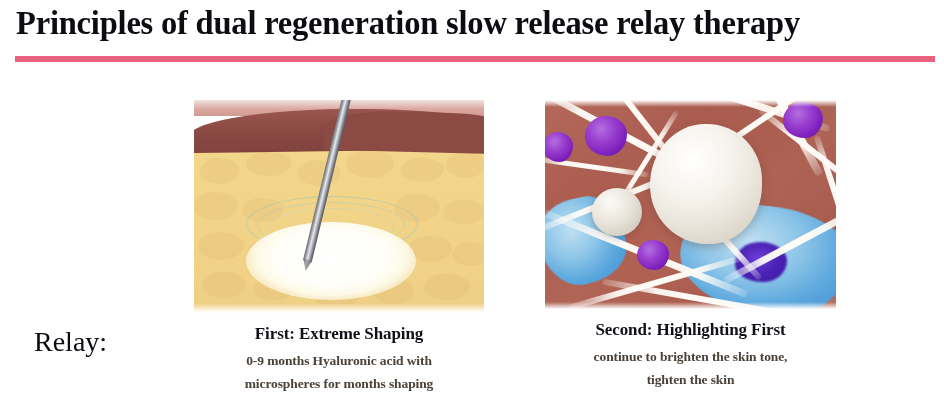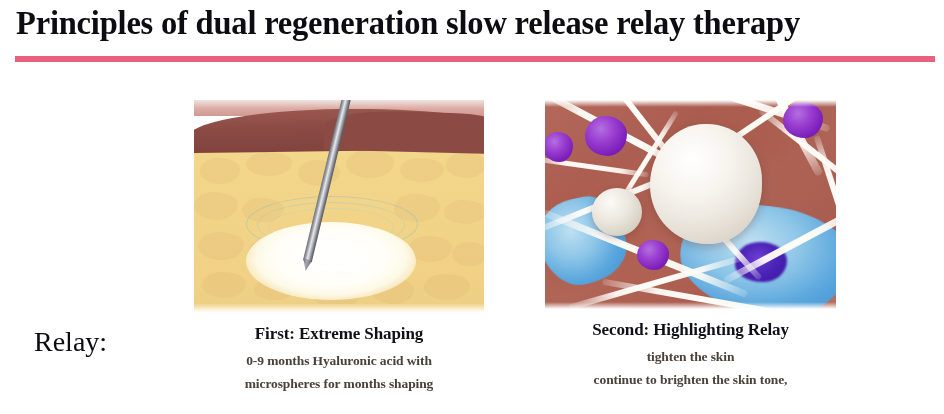--- a/index.html
+++ b/index.html
@@ -335,19 +335,19 @@
     <div class="cluster cluster-1"></div>
     <div class="cluster cluster-2"></div>
     <div class="cluster cluster-3"></div>
     <div class="cluster cluster-4"></div>
 
     <div class="matrix-edge-top"></div>
     <div class="matrix-edge-bottom"></div>
   </div>
 
   <div class="caption">
-    <div class="caption-heading">Second: Highlighting Relay</div>
+    <div class="caption-heading">Second: Highlighting First</div>
     <div class="caption-body">
+      <div>continue to brighten the skin tone,</div>
       <div>tighten the skin</div>
-      <div>continue to brighten the skin tone,</div>
     </div>
   </div>
 </div>
 
 </body></html>

